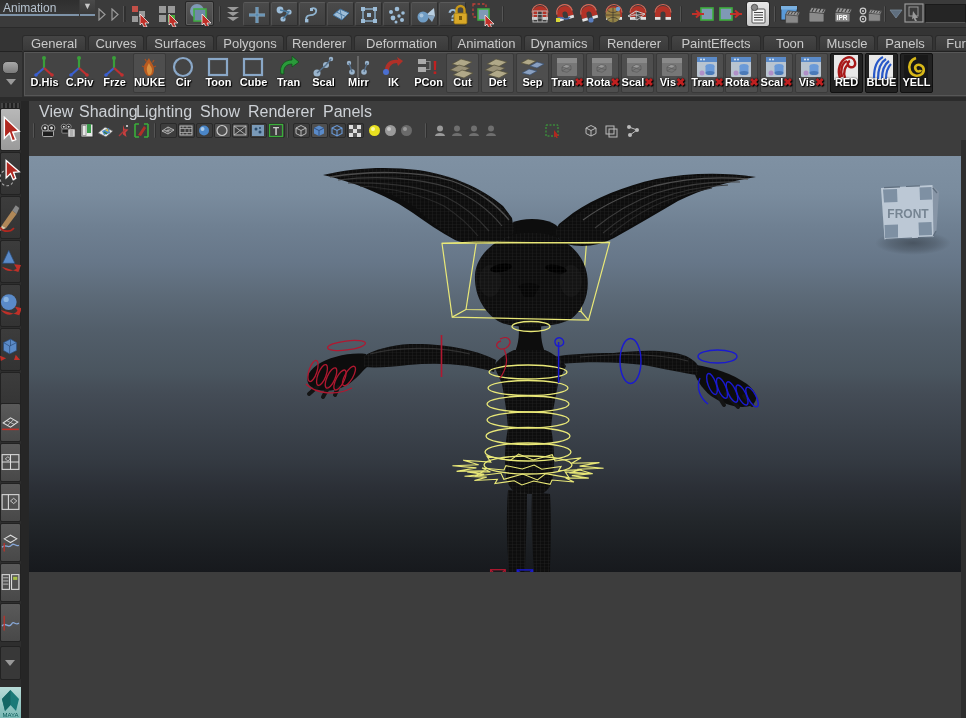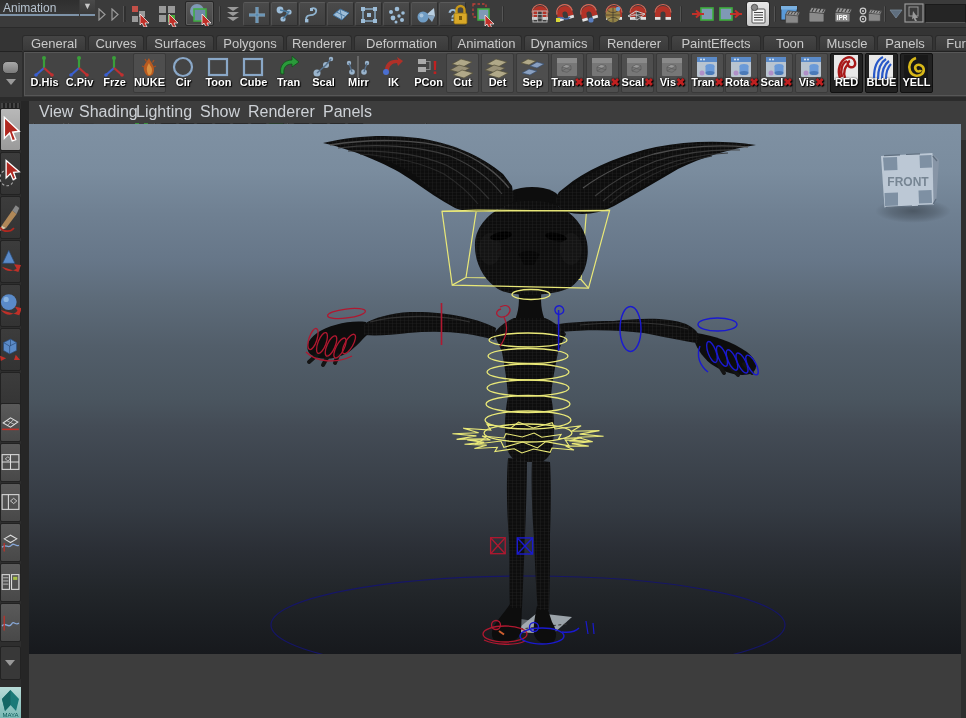--- a/index.html
+++ b/index.html
@@ -718,21 +718,21 @@
 <svg style="position:absolute;left:603px;top:123px" width="16" height="15" viewBox="0 0 16 15">
     <rect x="3" y="3" width="8" height="8" fill="none" stroke="#bbb" stroke-width="1"></rect>
     <rect x="6" y="6" width="8" height="8" fill="none" stroke="#bbb" stroke-width="1"></rect>
   </svg>
 <svg style="position:absolute;left:625px;top:123px" width="16" height="15" viewBox="0 0 16 15">
     <circle cx="4" cy="4" r="2" fill="#bbb"></circle>
     <circle cx="12" cy="7" r="2" fill="#bbb"></circle>
     <circle cx="5" cy="12" r="2" fill="#bbb"></circle>
     <path d="M4 4 L12 7 L5 12" stroke="#bbb" stroke-width="1" fill="none"></path>
   </svg>
-<div id="canvas" style="position:absolute;left:29px;top:124px;width:932px;height:530px;background:linear-gradient(#7f91a3 0%,#7a8c9e 9%,#6f8092 17%,#667688 26%,#5d6b79 33%,#525e6a 42%,#4a555f 52%,#444c56 57%,#3c434c 65%,#343a42 73%,#2b2f36 80%,#22262a 88%,#1b1e22 95%,#17191d 100%);overflow:hidden">
+<div id="canvas" style="position:absolute;left:29px;top:156px;width:932px;height:416px;background:linear-gradient(#7f91a3 0%,#7a8c9e 9%,#6f8092 17%,#667688 26%,#5d6b79 33%,#525e6a 42%,#4a555f 52%,#444c56 57%,#3c434c 65%,#343a42 73%,#2b2f36 80%,#22262a 88%,#1b1e22 95%,#17191d 100%);overflow:hidden">
     <svg width="932" height="578" viewBox="29 140 932 578" style="position:absolute;left:0;top:0">
       <ellipse cx="528" cy="641" rx="257" ry="49" fill="none" stroke="#15156a" stroke-width="1.2" opacity="0.95"></ellipse>
       <polygon points="496,649 514,634 534,637 519,651" fill="#9099a0" opacity="0.6"></polygon>
       <polygon points="514,648 537,629 572,633 553,650" fill="#aab1b8" opacity="0.9"></polygon>
       <path d="M520,645 L568,640" stroke="#333" stroke-width="1" stroke-dasharray="3 2.5" fill="none"></path>
       <g fill="none" stroke="#e9e878" stroke-width="1.2">
         <path d="M476.4,226 L466,293.5 L581,295.5 L586.5,227"></path>
         <path d="M452.2,301.1 L466,293.5 M588.5,304.1 L581,295.5"></path>
       </g>
       <path d="M323,159 C352,152 385,150 418,154 C452,159 482,172 503,190 L512,202 C514,212 511,221 500,225 C483,229 464,228 455,224 C440,216 427,207 413,197 C392,182 358,167 323,159 Z" fill="#0d0d0d"></path>

